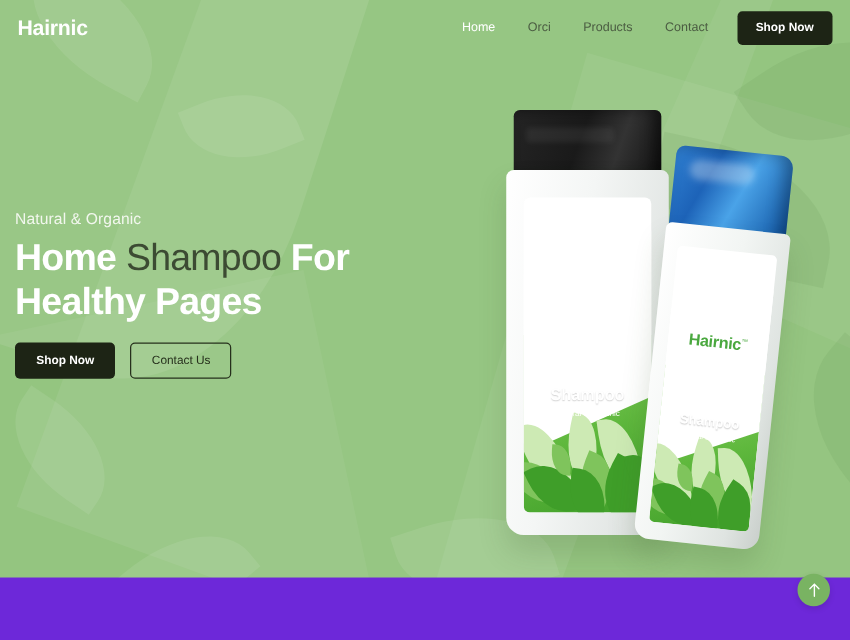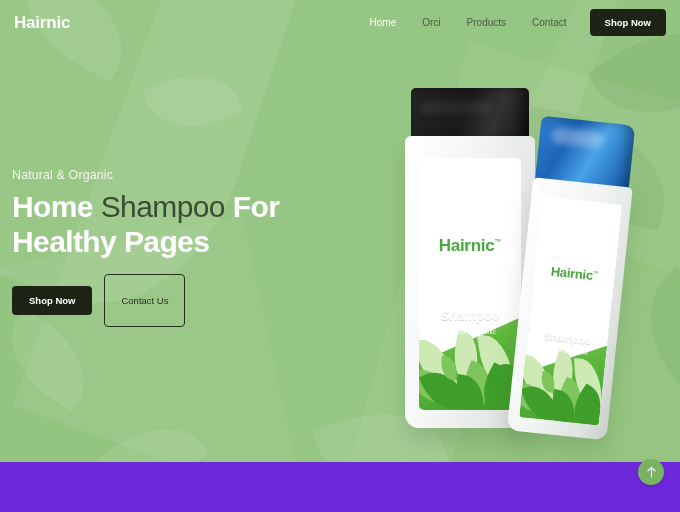--- a/index.html
+++ b/index.html
@@ -183,21 +183,21 @@
   .btn-solid {
     background: #1d2415;
     color: #ffffff;
     font-weight: bold;
     padding: 9px 17px;
   }
   .btn-outline {
     background: transparent;
     color: #26301c;
     border: 1px solid #26301c;
-    padding: 20px 16px;
+    padding: 8px 16px;
   }
 
   
   .bottles {
     position: absolute;
     left: 395px;
     top: 80px;
     width: 260px;
     height: 360px;
     z-index: 25;
@@ -425,21 +425,20 @@
                 <i class="pale" style="left:62px; bottom:18px; width:30px; height:58px; transform:rotate(-8deg);"></i>
                 <i class="mid" style="left:-4px; bottom:2px;  width:30px; height:44px; transform:rotate(-34deg);"></i>
                 <i class="mid" style="left:44px; bottom:6px;  width:28px; height:40px; transform:rotate(22deg);"></i>
                 <i style="left:8px;  bottom:-4px; width:34px; height:46px; transform:rotate(-26deg);"></i>
                 <i style="left:36px; bottom:-8px; width:30px; height:42px; transform:rotate(8deg);"></i>
                 <i style="left:62px; bottom:-6px; width:36px; height:48px; transform:rotate(28deg);"></i>
                 <i style="left:84px; bottom:10px; width:24px; height:38px; transform:rotate(-14deg);"></i>
                 <i class="mid" style="left:22px; bottom:30px; width:16px; height:24px; transform:rotate(4deg);"></i>
               </div>
             </div>
-            <div class="lbl-brand"><span>Hairnic</span><span class="tm">™</span></div>
             <div class="lbl-prod">Shampoo</div>
             <div class="lbl-sub">Natural &amp; Organic</div>
           </div>
         </div>
       </div>
 
       <div class="bottle b2">
         <div class="cap"></div>
         <div class="body">
           <div class="label">

